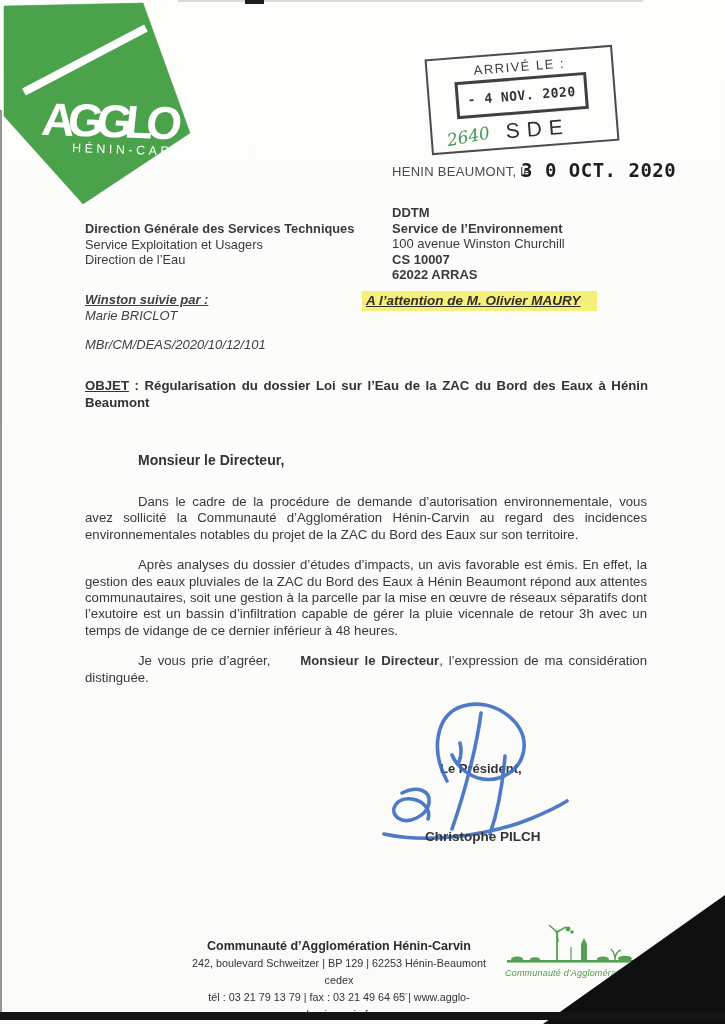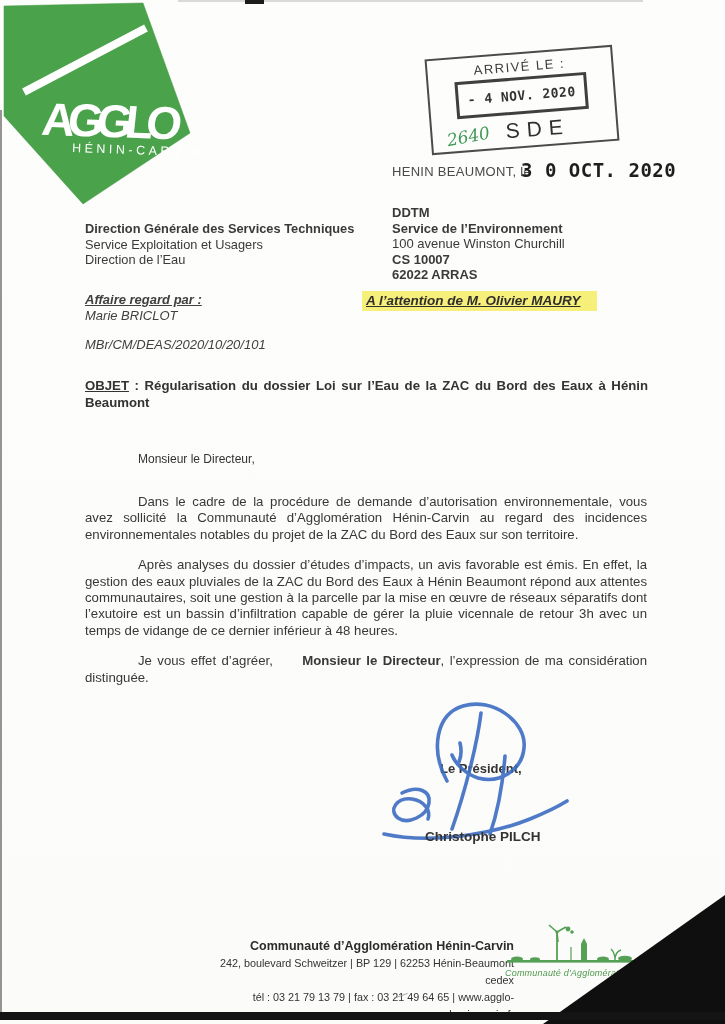--- a/index.html
+++ b/index.html
@@ -55,34 +55,34 @@
   .attention{left:362px;top:291px;}
   .attention span{
     display:inline-block;background:#f6ef7a;padding:2px 16px 3px 4px;
     font-size:13.5px;font-weight:bold;font-style:italic;text-decoration:underline;color:#2e2e2e;
   }
 
   
   .subject{left:85px;top:378px;width:563px;font-size:13.2px;font-weight:bold;
     line-height:16.5px;text-align:justify;color:#333;}
   .subject .u{text-decoration:underline;}
-  .salutation{left:138px;top:452px;font-size:12px;font-weight:normal;color:#333;}
+  .salutation{left:138px;top:452px;font-size:14px;font-weight:bold;color:#333;}
   .bodycol{left:85px;top:494px;width:562px;font-size:13.2px;line-height:16.4px;
     text-align:justify;color:#383838;}
   .bodycol p{margin:0;text-indent:53px;}
   .bodycol p.gap{margin-top:14px;}
   .bodycol .b{font-weight:bold;padding-left:24px;}
 
   
   .sig-title{left:440px;top:761px;font-size:13px;font-weight:bold;color:#333;}
   .sig-name{left:425px;top:829px;font-size:13.5px;font-weight:bold;color:#333;}
   .sig-svg{left:370px;top:690px;width:220px;height:160px;}
 
   
-  .footer{left:196px;top:938px;width:318px;text-align:right;color:#2c2c2c;}
+  .footer{left:180px;top:938px;width:318px;text-align:center;color:#2c2c2c;}
   .footer .l1{font-size:12.5px;font-weight:bold;line-height:17px;}
   .footer .l2,.footer .l3{font-size:10.8px;line-height:17px;color:#333;}
   .seal{left:505px;top:922px;width:135px;height:58px;}
   .squiggle{left:398px;top:994px;width:14px;height:7px;border-top:1.5px solid #9a9a9a;
     transform:rotate(-20deg) skewX(40deg);opacity:.8;}
 </style>
 </head>
 <body>
 
 <div class="page">
@@ -123,39 +123,39 @@
 
   <div class="abs recipient">
     <div class="b">DDTM</div>
     <div class="b">Service de l’Environnement</div>
     <div>100 avenue Winston Churchill</div>
     <div class="b">CS 10007</div>
     <div class="b">62022 ARRAS</div>
   </div>
 
   <div class="abs case">
-    <div class="lbl">Affaire regard par :</div>
+    <div class="lbl">Winston suivie par :</div>
     <div>Marie BRICLOT</div>
   </div>
-  <div class="abs ref">MBr/CM/DEAS/2020/10/20/101</div>
+  <div class="abs ref">MBr/CM/DEAS/2020/10/12/101</div>
 
   <div class="abs subject">
     <span class="u">OBJET</span><span> : Régularisation du dossier Loi sur l’Eau de la ZAC du Bord des Eaux à Hénin Beaumont</span>
   </div>
 
   <div class="abs attention">
     <span>A l’attention de M. Olivier MAURY</span>
   </div>
 
   <div class="abs salutation">Monsieur le Directeur,</div>
 
   <div class="abs bodycol">
     <p>Dans le cadre de la procédure de demande d’autorisation environnementale, vous avez sollicité la Communauté d’Agglomération Hénin-Carvin au regard des incidences environnementales notables du projet de la ZAC du Bord des Eaux sur son territoire.</p>
     <p class="gap">Après analyses du dossier d’études d’impacts, un avis favorable est émis. En effet, la gestion des eaux pluviales de la ZAC du Bord des Eaux à Hénin Beaumont répond aux attentes communautaires, soit une gestion à la parcelle par la mise en œuvre de réseaux séparatifs dont l’exutoire est un bassin d’infiltration capable de gérer la pluie vicennale de retour 3h avec un temps de vidange de ce dernier inférieur à 48 heures.</p>
-    <p class="gap"><span>Je vous effet d’agréer, </span><span class="b">Monsieur le Directeur</span><span>, l’expression de ma considération distinguée.</span></p>
+    <p class="gap"><span>Je vous prie d’agréer, </span><span class="b">Monsieur le Directeur</span><span>, l’expression de ma considération distinguée.</span></p>
   </div>
 
   <div class="abs sig-title">Le Président,</div>
   <svg class="abs sig-svg" viewBox="370 690 220 160">
     <g fill="none" stroke="#3c6dc2" stroke-width="3.6" stroke-linecap="round" opacity=".9">
       <path d="M 447 781 C 430 750 436 714 463 706 C 493 697 527 722 524 748 C 522 770 500 784 478 778 C 466 774 456 765 452 755"></path>
       <path d="M 460 743 C 462 751 461 757 459 762"></path>
       <path d="M 402 793 C 418 785 431 791 429 803 C 427 816 408 825 398 818 C 388 810 397 797 412 799 C 424 801 431 810 428 819"></path>
       <path d="M 481 713 C 477 745 465 792 452 829"></path>
       <path d="M 505 756 C 503 780 498 811 490 834"></path>

